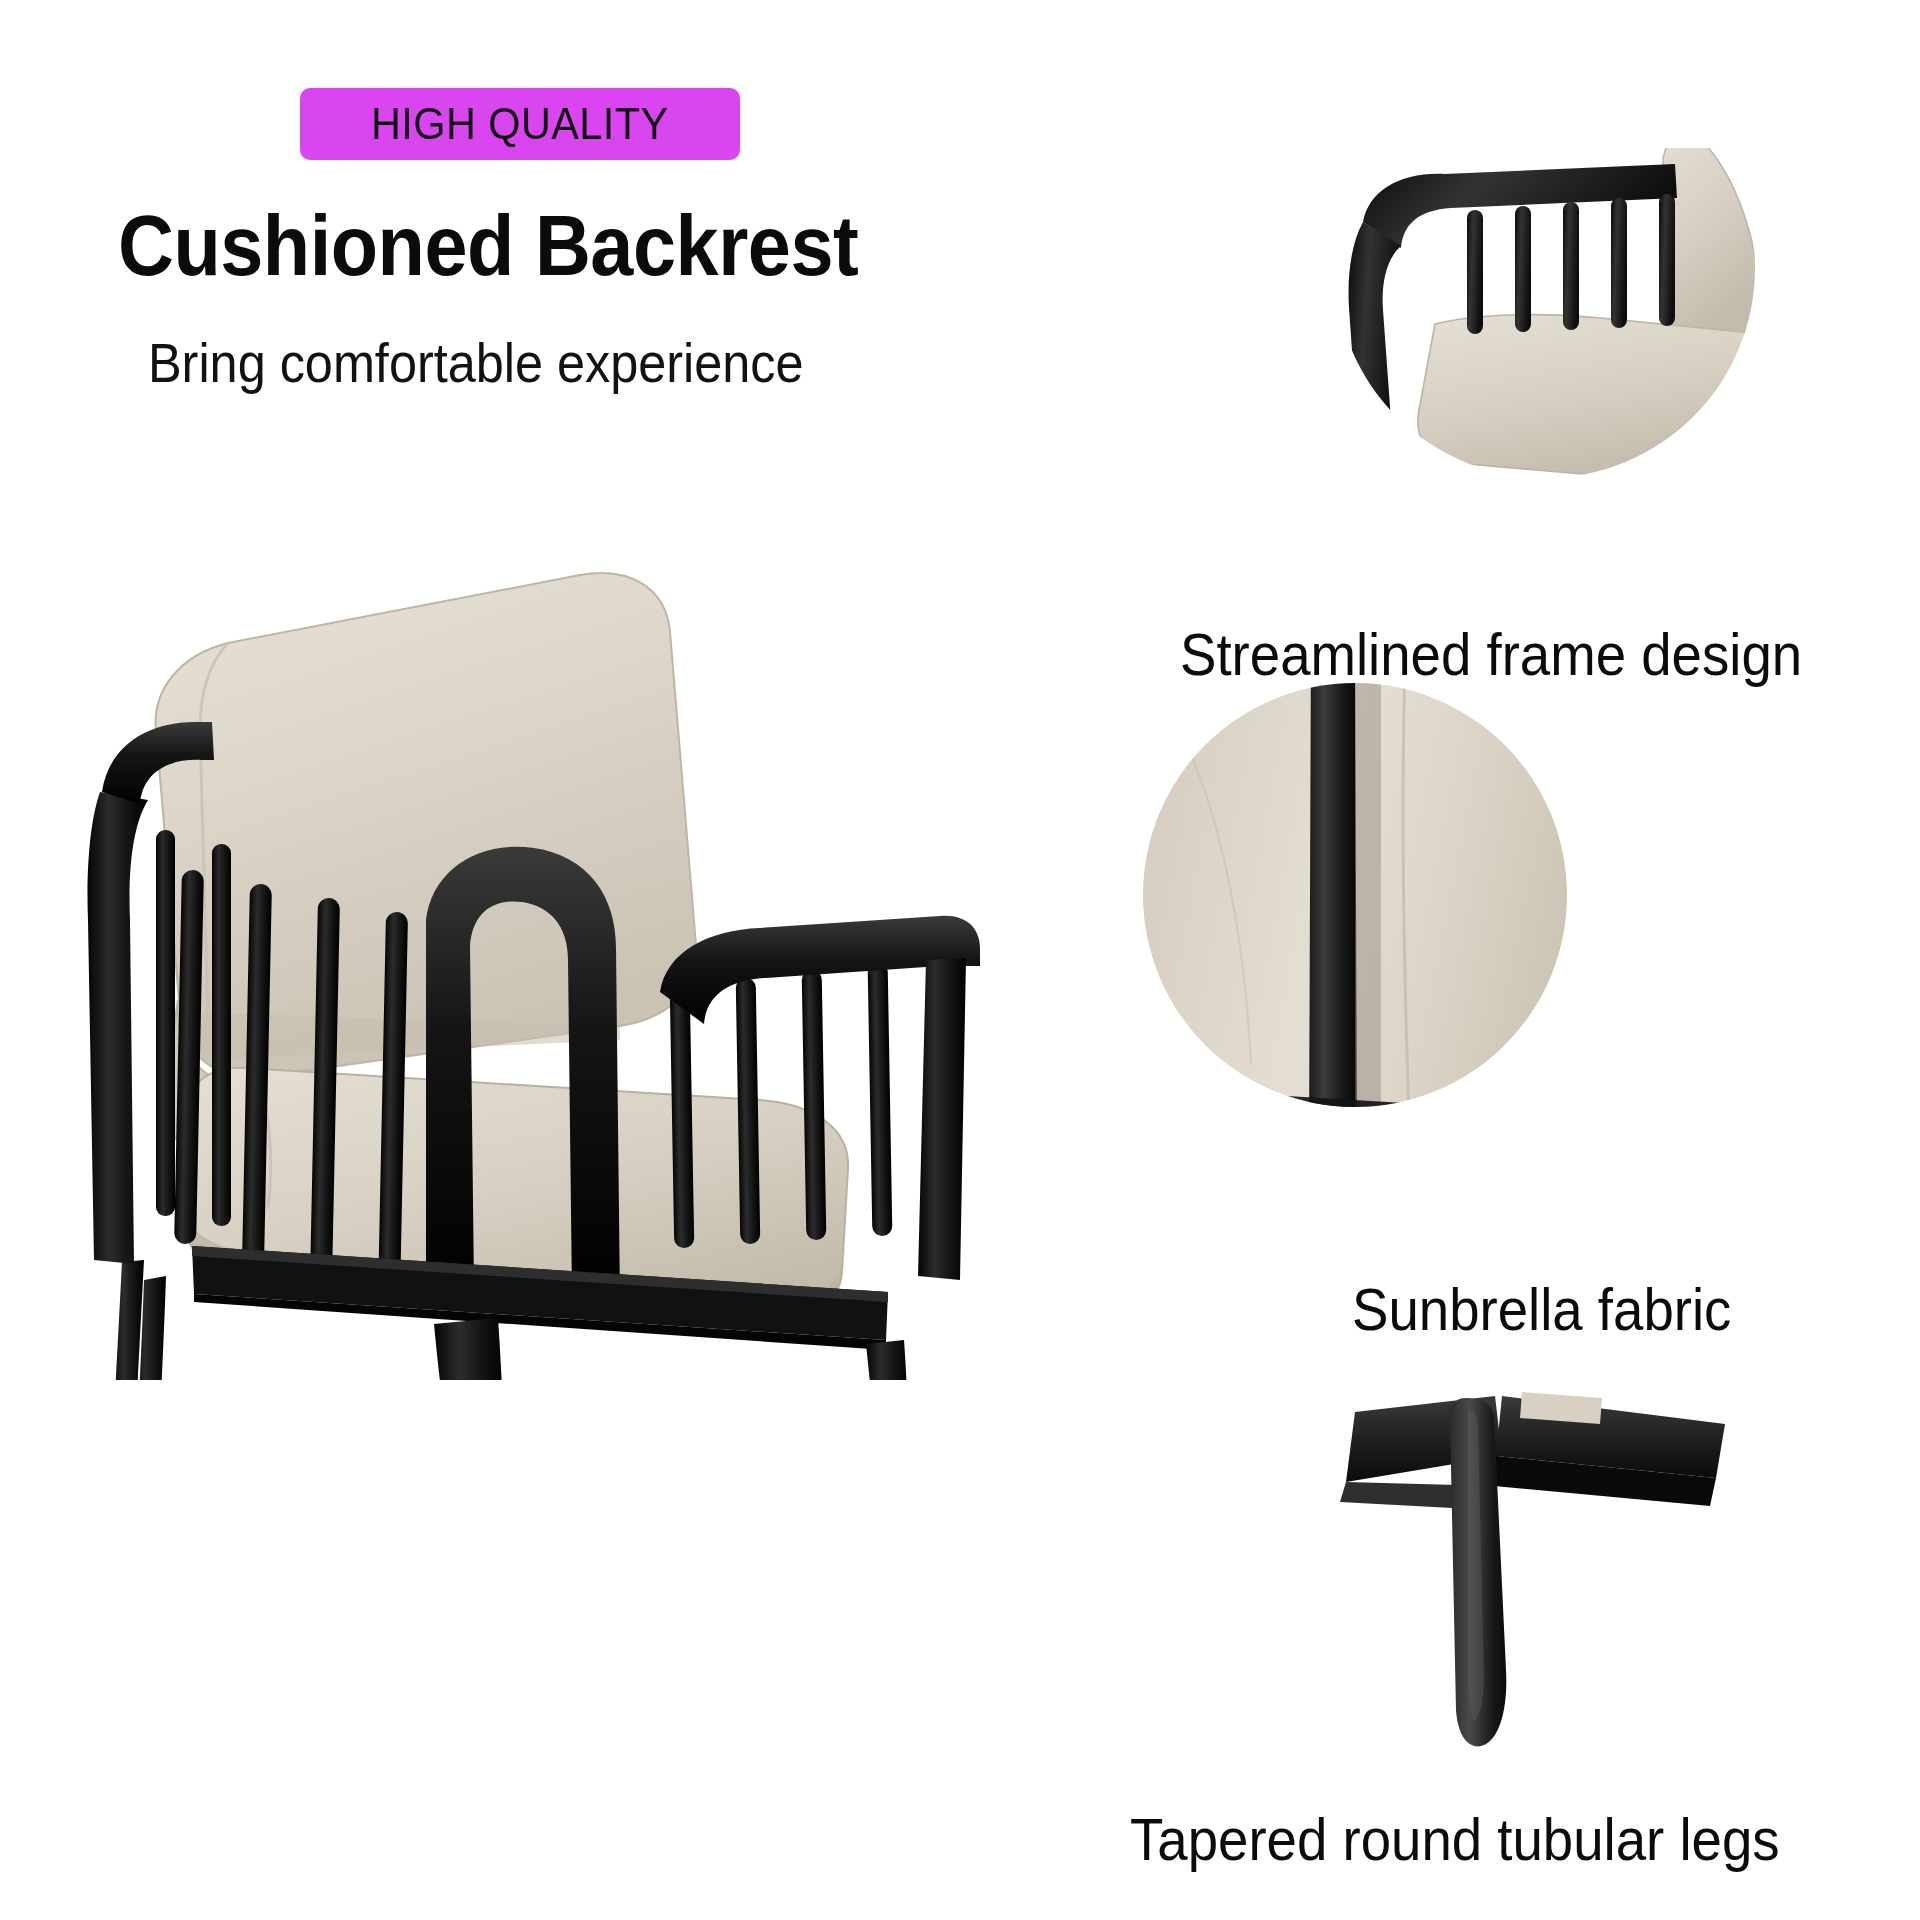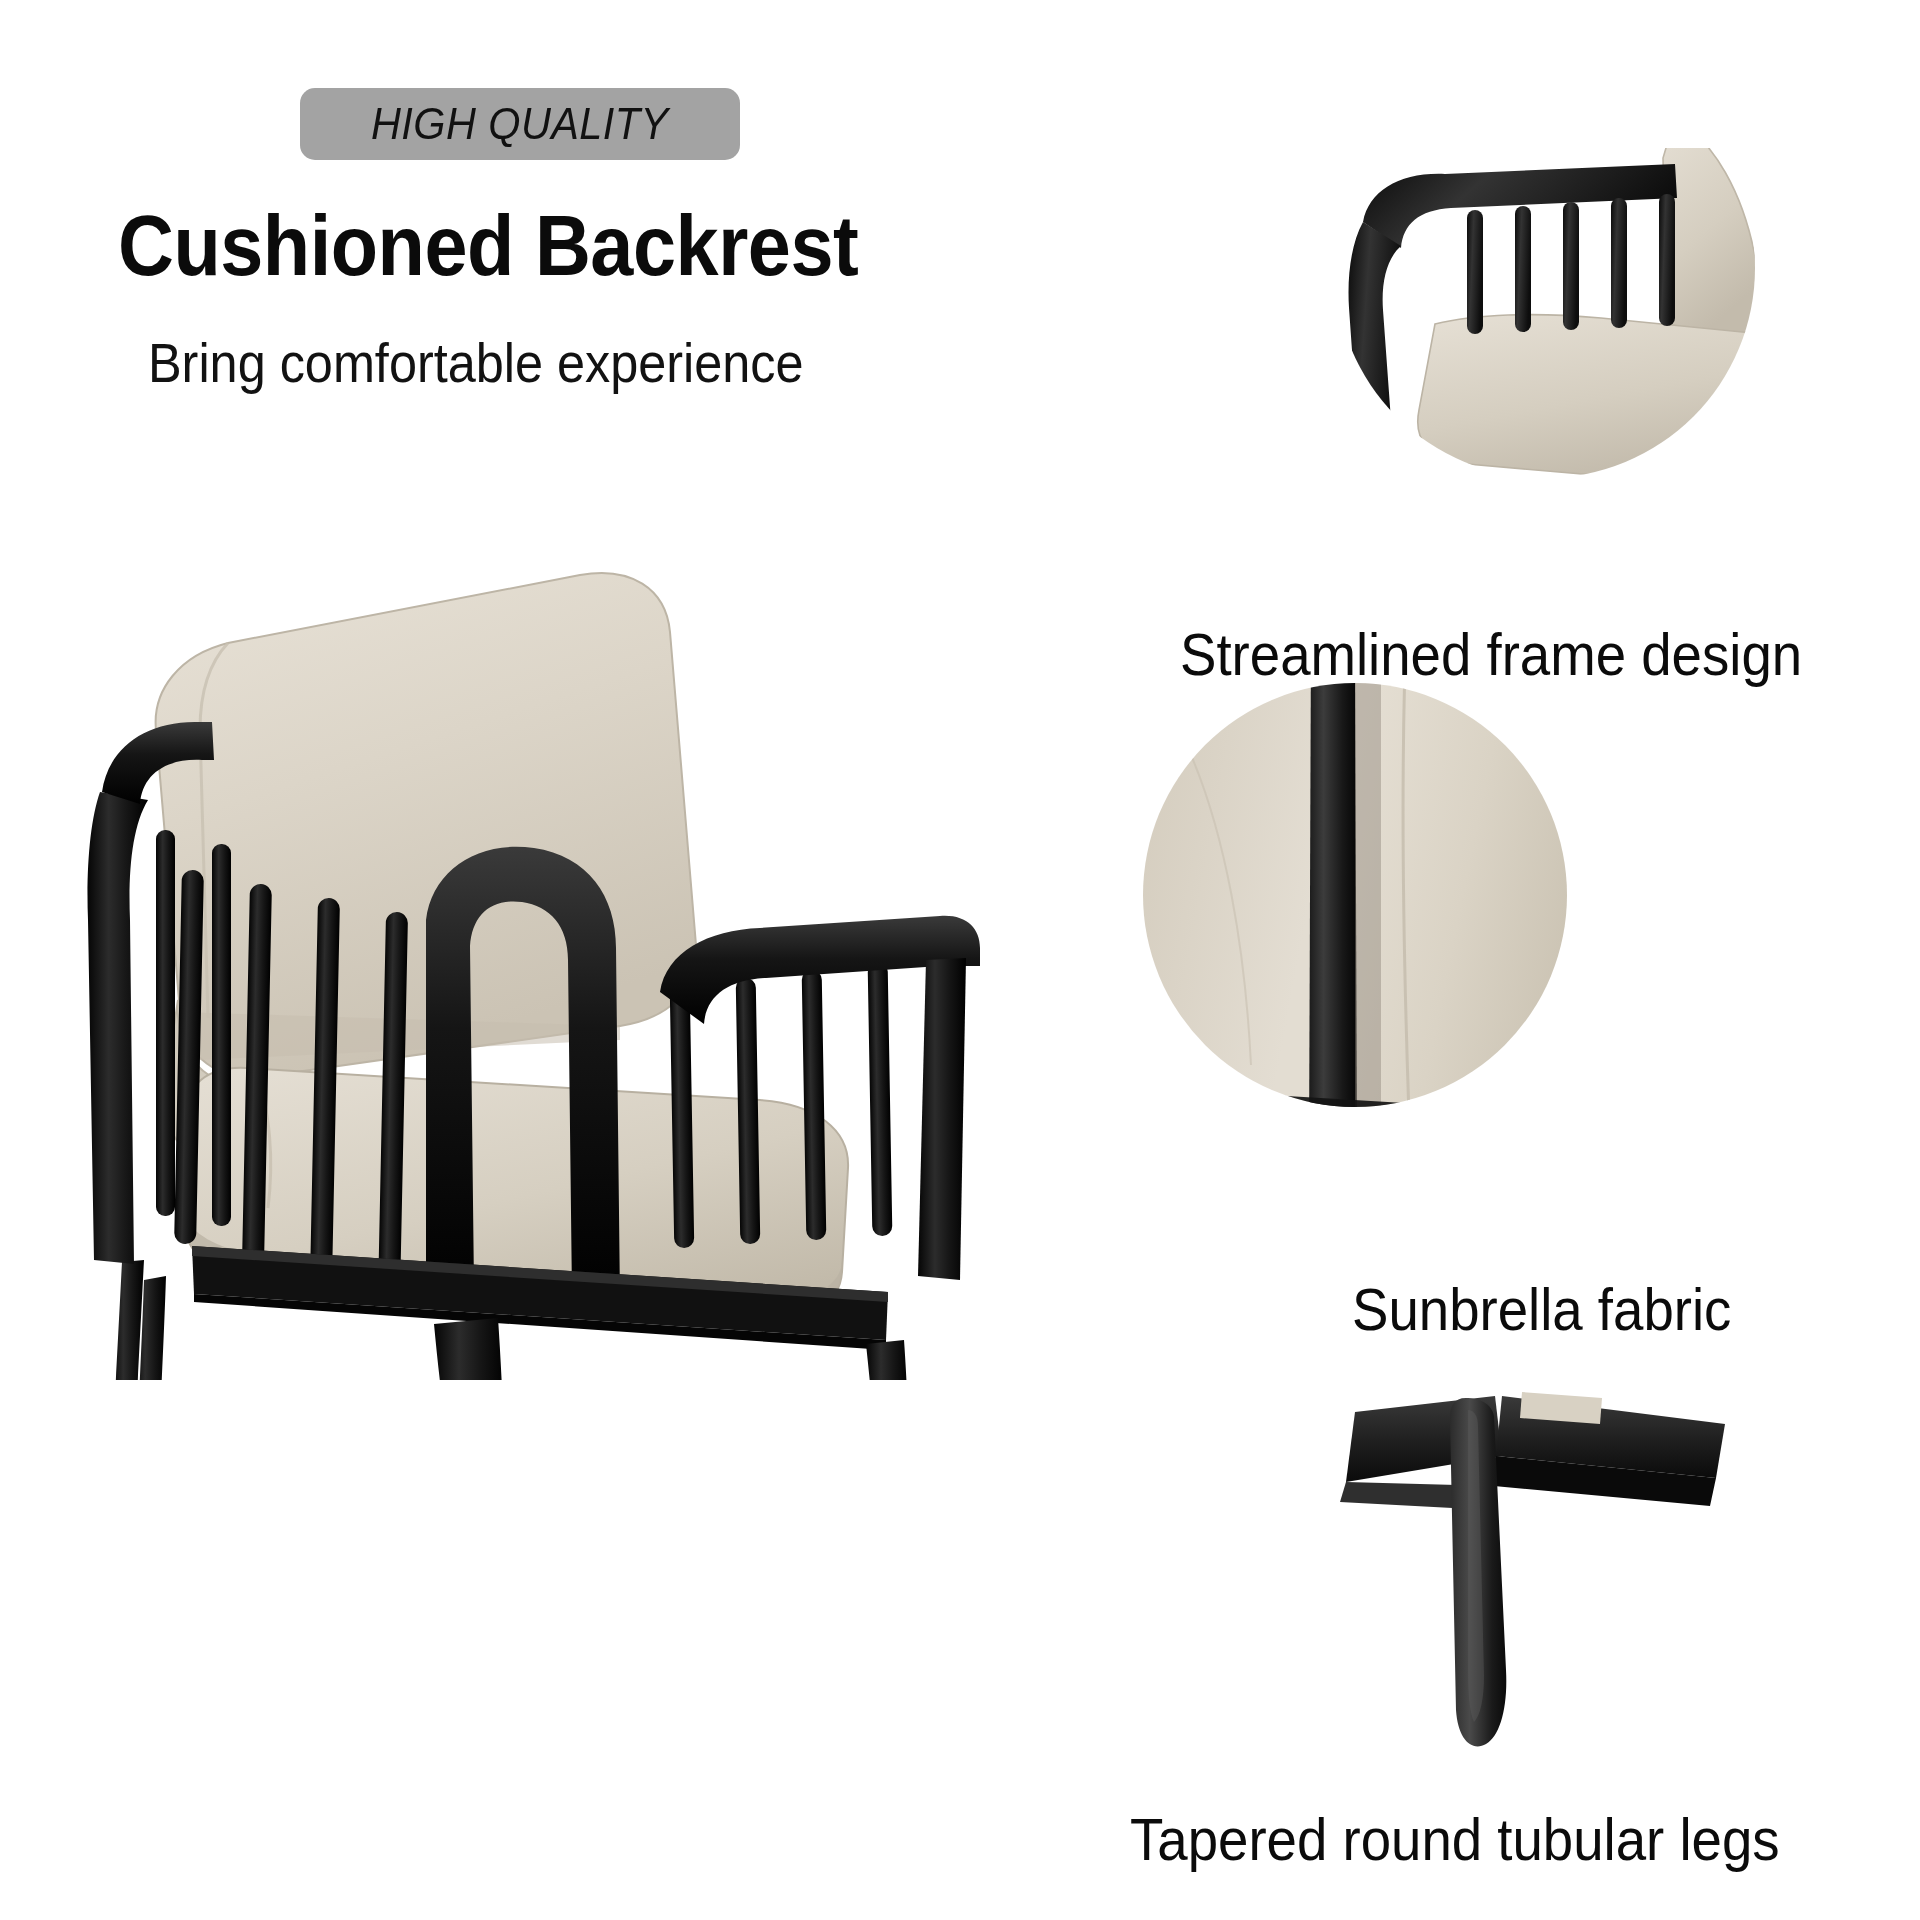--- a/index.html
+++ b/index.html
@@ -16,26 +16,25 @@
     -webkit-font-smoothing: antialiased;
   }
 
   
   .badge {
     position: absolute;
     left: 300px;
     top: 88px;
     width: 440px;
     height: 72px;
-    background: #a3a3a3;
-    border-radius: 15px;
+    background: #d946ef;
+    border-radius: 10px;
     display: flex;
     align-items: center;
     justify-content: center;
-    font-style: italic;
   }
   .badge-label {
     font-size: 45px;
     font-weight: 400;
     color: #111111;
     letter-spacing: 0.5px;
     transform: scaleX(0.92);
     white-space: nowrap;
   }
   .headline {

